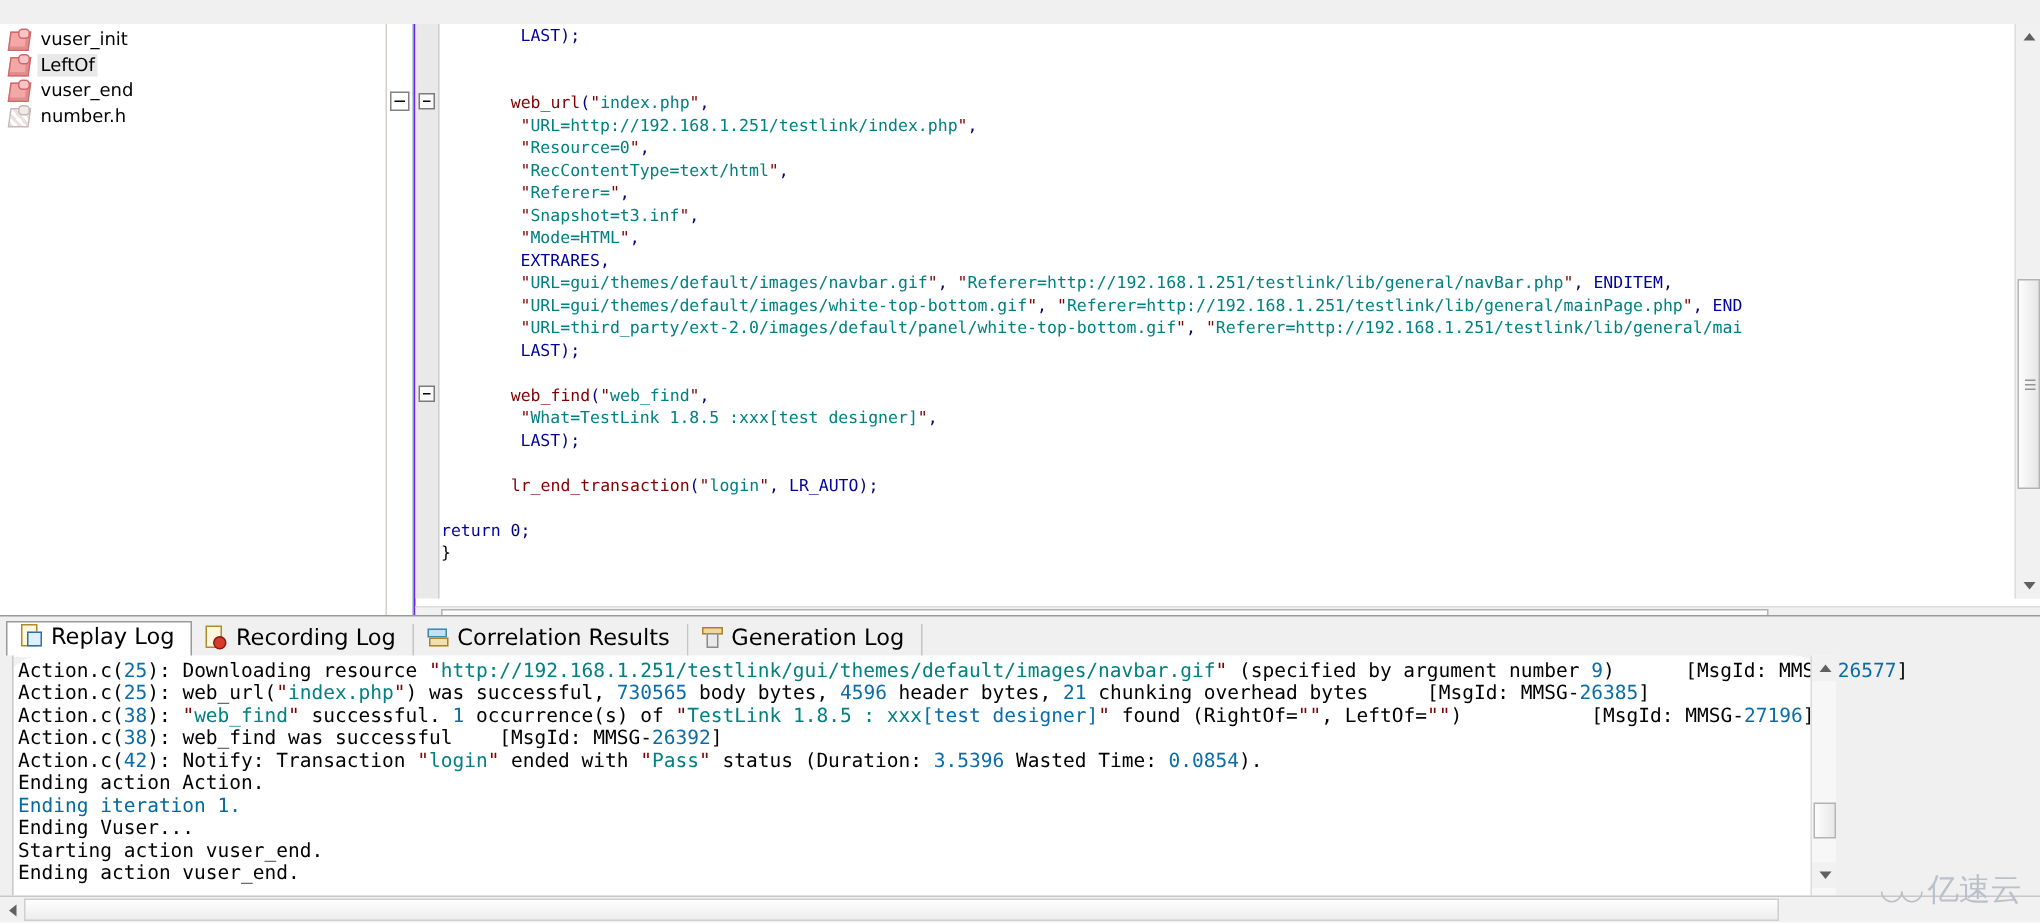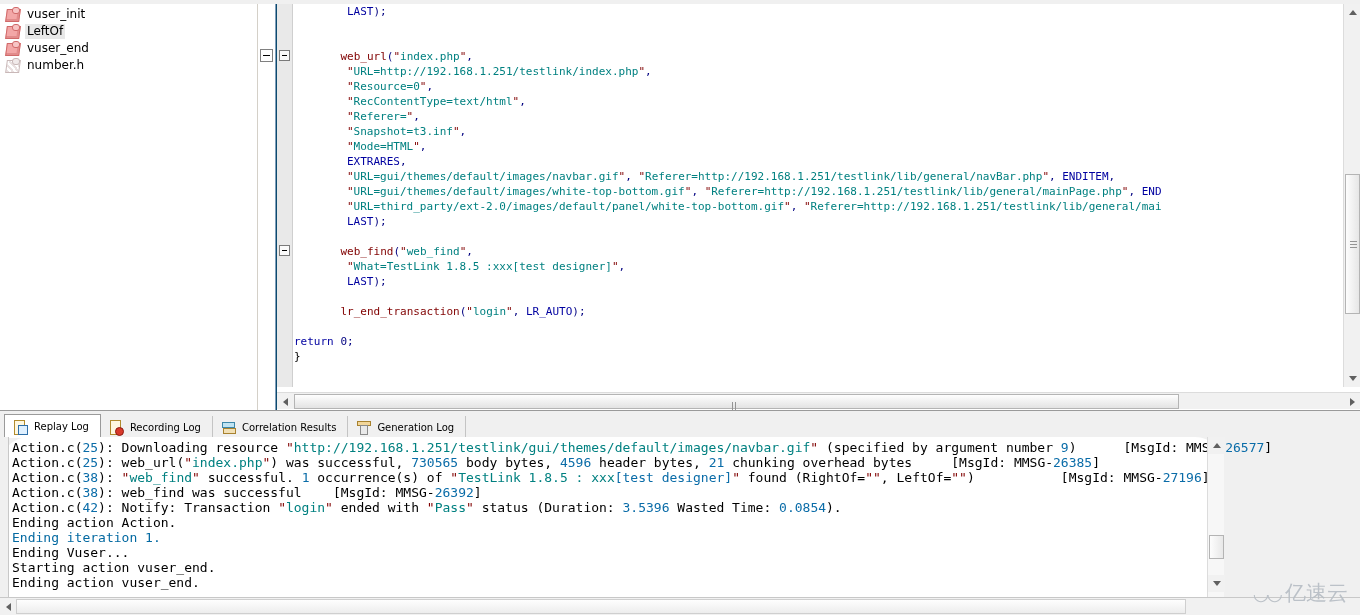--- a/index.html
+++ b/index.html
@@ -7,21 +7,21 @@
     margin: 0; padding: 0;
     width: 1360px; height: 615px;
     overflow: hidden;
     background: #ffffff;
     font-family: "Liberation Sans", sans-serif;
     font-size: 12px;
   }
   #app { position: relative; width: 1360px; height: 615px; background: #f0f0f0; }
 
   
-  #top-area { position: absolute; left: 0; top: 4px; width: 1200px; height: 410px; background: #0c4a6e; }
+  #top-area { position: absolute; left: 0; top: 16px; width: 1200px; height: 410px; background: #6d28d9; }
 
   
   #tree-panel {
     position: absolute; left: 0; top: 0; width: 276px; height: 410px;
     background: #ffffff; border-right: 1px solid #7f9db9; overflow: hidden;
   }
   #tree-list { position: absolute; left: 0; top: 2px; width: 255px; }
   .tree-item {
     display: flex; align-items: center; height: 17px; padding-left: 4px;
     font-family: "DejaVu Sans", sans-serif; font-size: 12px; color: #000;
@@ -129,22 +129,22 @@
   #ed-hthumb .grip { position: absolute; top: 4px; left: 437px; width: 8px; height: 8px; }
   #ed-hthumb .grip i { display: inline-block; width: 1px; height: 8px; background: #949494; margin-right: 2px; }
 
   
   #tabbar {
     position: absolute; left: 0; top: 410px; width: 1360px; height: 27px;
     background: #f0f0f0; border-top: 1px solid #9a9a9a;
   }
   #tabbar .tabs { position: absolute; left: 4px; top: 2px; display: flex; align-items: flex-end; height: 25px; }
   .tab {
-    display: flex; align-items: center; height: 22px; padding: 0 11px 0 7px;
-    font-family: "DejaVu Sans", sans-serif; font-size: 10px; color: #000;
+    display: flex; height: 22px; padding: 0 11px 0 7px;
+    font-family: "DejaVu Sans", sans-serif; font-size: 15px; color: #000;
     background: #f0f0f0; border-right: 1px solid #c4c4c4; white-space: nowrap;
   }
   .tab.active {
     background: #ffffff; border: 1px solid #9a9a9a; border-bottom: none; height: 24px;
     border-right: 1px solid #9a9a9a;
   }
   .tab-ico { width: 16px; height: 16px; margin-right: 6px; position: relative; flex: 0 0 16px; }
   
   .ic-replay::before { content:""; position:absolute; left:2px; top:1px; width:9px; height:13px; background:#fff8e0; border:1px solid #b08b2e; }
   .ic-replay::after  { content:""; position:absolute; left:6px; top:6px; width:8px; height:8px; background:#dff0ff; border:1px solid #2d6ea8; }

